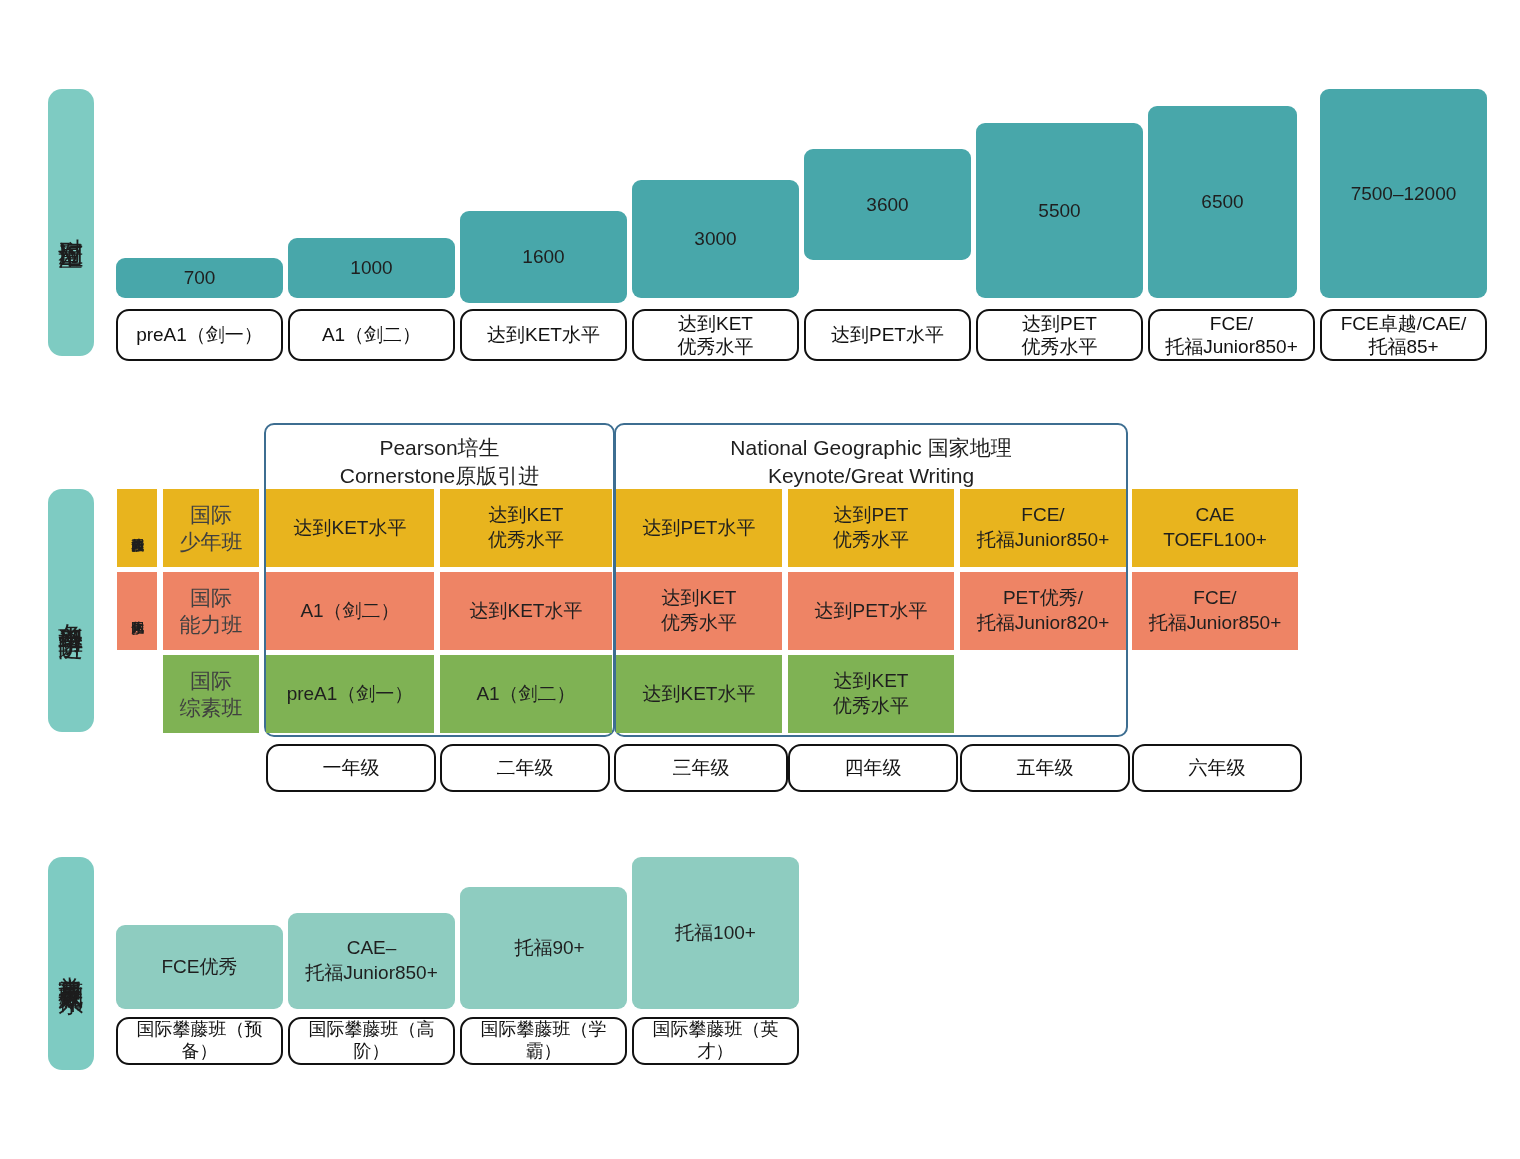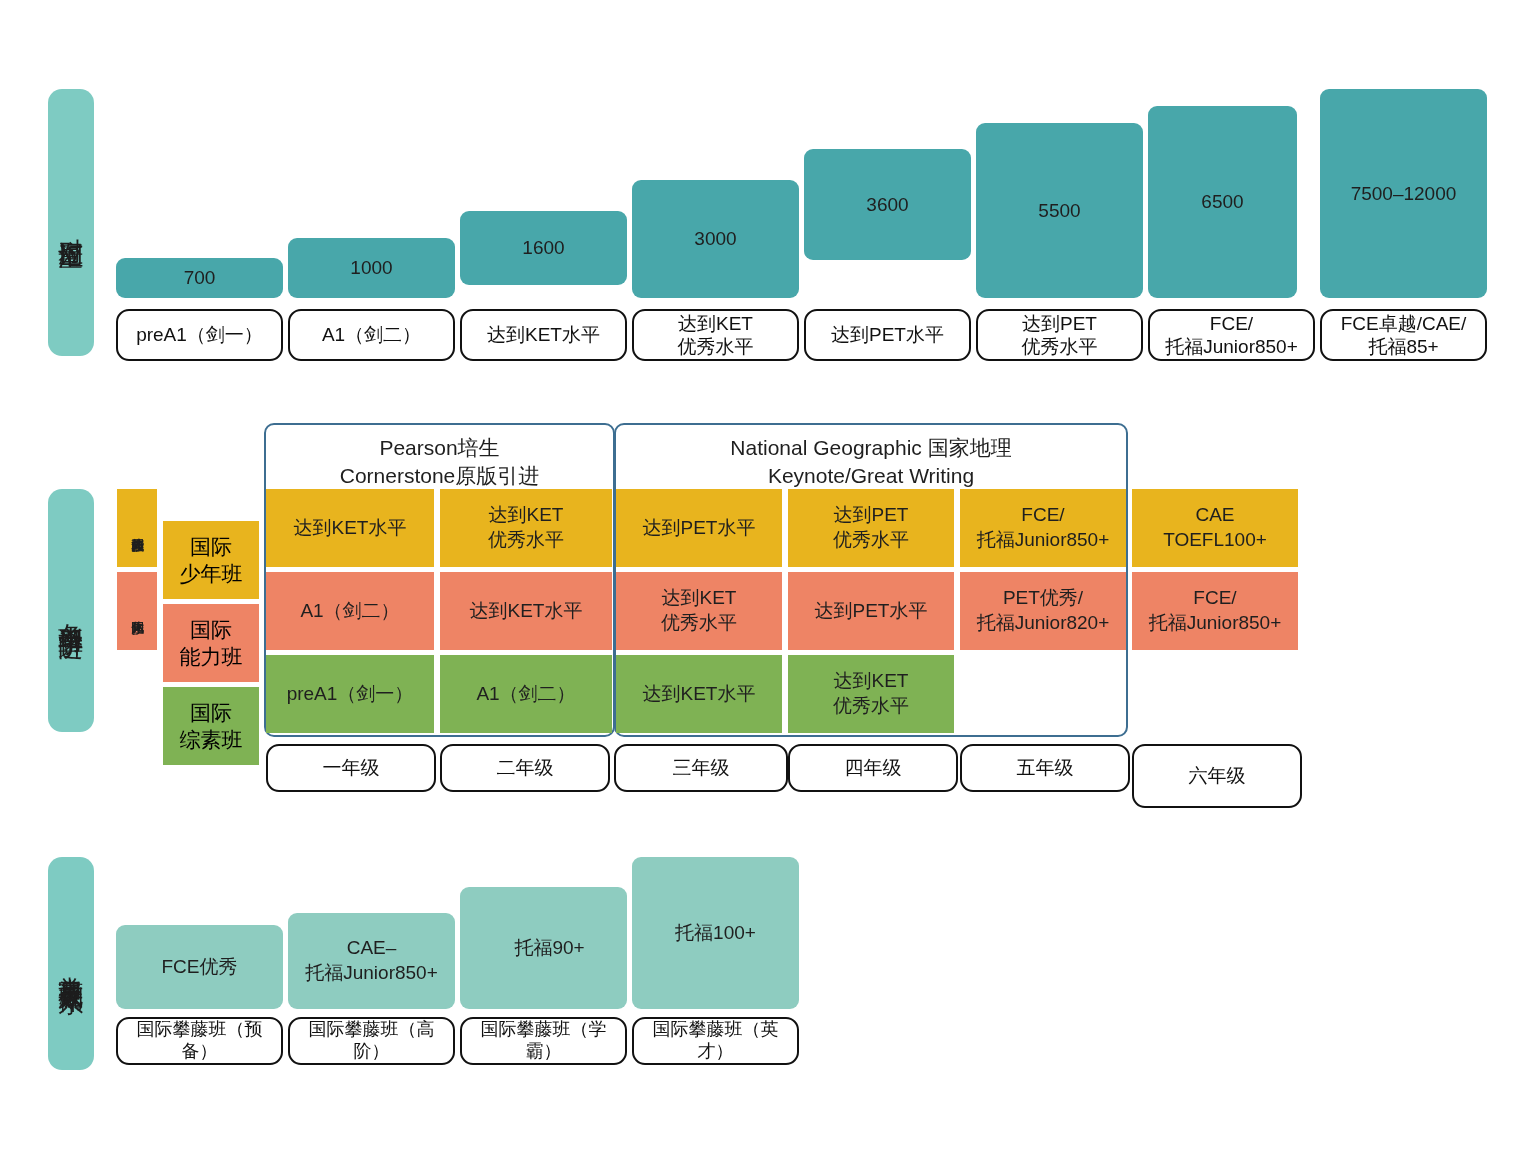--- a/index.html
+++ b/index.html
@@ -72,22 +72,21 @@
     text-align: center;
   }
   .classname {
     position: absolute;
     display: flex;
     align-items: center;
     justify-content: center;
     text-align: center;
     font-size: 21px;
     line-height: 1.3;
-    color: #000000;
-    margin-top: 32px;
+    color: #404040;
   }
   .cell {
     position: absolute;
     display: flex;
     align-items: center;
     justify-content: center;
     text-align: center;
     font-size: 19px;
     line-height: 1.3;
     color: #1f1f1f;
@@ -132,21 +131,21 @@
 <div class="canvas">
 
   <div class="side-label" style="left:48px; top:89px; width:46px; height:267px;">对应词汇量</div>
 
   <div class="bar" style="left:116px; top:258px; width:167px; height:40px;">
     <span>700</span>
   </div>
   <div class="bar" style="left:288px; top:238px; width:167px; height:60px;">
     <span>1000</span>
   </div>
-  <div class="bar" style="left:460px; top:211px; width:167px; height:74px;">
+  <div class="bar" style="left:460px; top:211px; width:167px; height:92px;">
     <span>1600</span>
   </div>
   <div class="bar" style="left:632px; top:180px; width:167px; height:118px;">
     <span>3000</span>
   </div>
   <div class="bar" style="left:804px; top:149px; width:167px; height:111px;">
     <span>3600</span>
   </div>
   <div class="bar" style="left:976px; top:123px; width:167px; height:175px;">
     <span>5500</span>
@@ -284,21 +283,21 @@
   </div>
   <div class="chip" style="left:614px; top:744px; width:174px; height:48px;">
     <span>三年级</span>
   </div>
   <div class="chip" style="left:788px; top:744px; width:170px; height:48px;">
     <span>四年级</span>
   </div>
   <div class="chip" style="left:960px; top:744px; width:170px; height:48px;">
     <span>五年级</span>
   </div>
-  <div class="chip" style="left:1132px; top:744px; width:170px; height:64px;">
+  <div class="chip" style="left:1132px; top:744px; width:170px; height:48px;">
     <span>六年级</span>
   </div>
 
   <div class="side-label" style="left:48px; top:857px; width:46px; height:213px;">常青藤早规划体系</div>
 
   <div class="bbar" style="left:116px; top:925px; width:167px; height:84px; flex-direction:column;">
     <span>FCE优秀</span>
   </div>
   <div class="bbar" style="left:288px; top:913px; width:167px; height:96px; flex-direction:column;">
     <span>CAE–</span>

